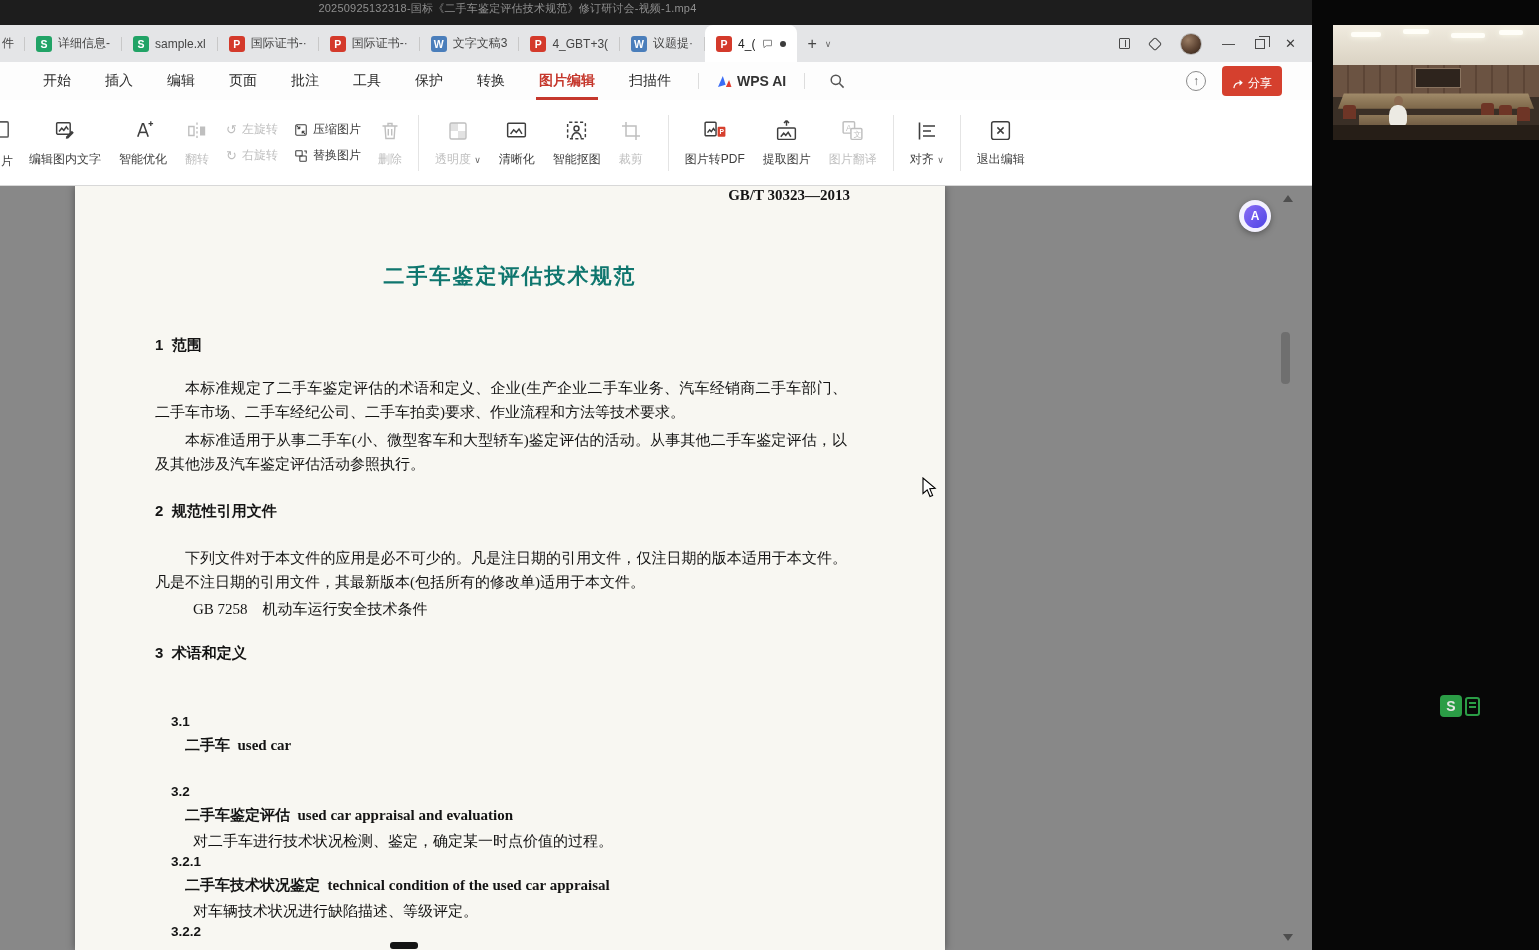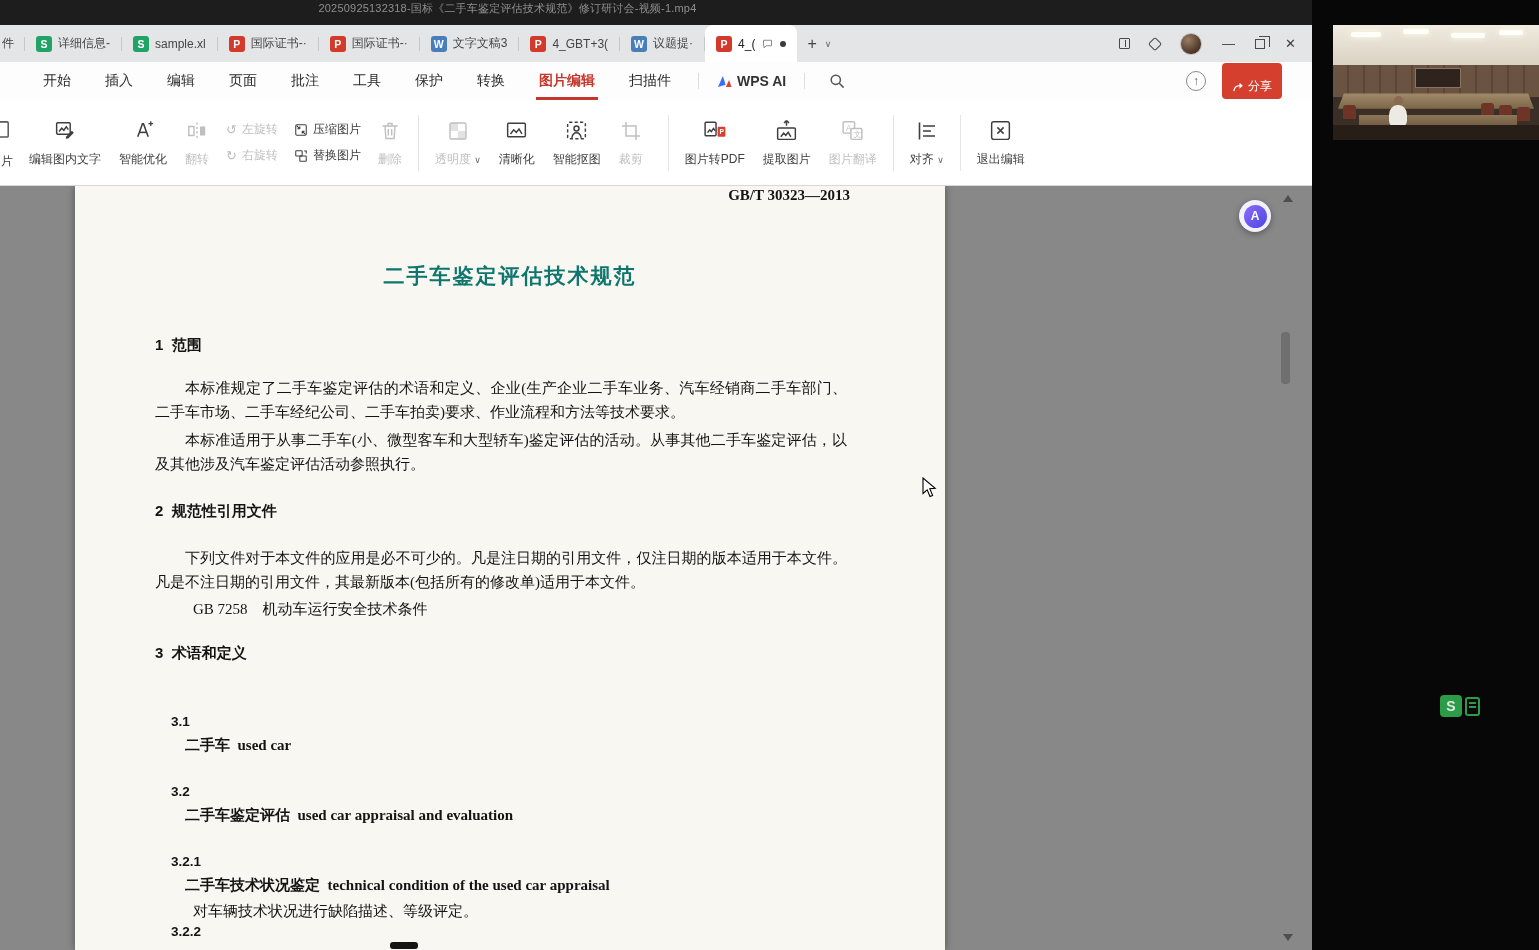--- a/index.html
+++ b/index.html
@@ -57,21 +57,21 @@
   
   .menubar { position:absolute; top:37px; left:0; width:1312px; height:38px; background:#fdfdfd; display:flex; align-items:center; padding-left:26px; }
   .menu-item { position:relative; font-size:14px; color:#2b2b2b; padding:10px 9px; margin:0 8px; cursor:default; }
   .menu-item.active { color:#c5372c; font-weight:bold; }
   .menu-item.active::after { content:''; position:absolute; left:6px; right:6px; bottom:0; height:3px; background:#c5372c; }
   .menu-sep { width:1px; height:16px; background:#ddd; margin:0 10px; }
   .menu-ai { display:flex; align-items:center; gap:5px; font-size:14px; font-weight:bold; color:#333; margin:0 8px; }
   .menu-search { margin:0 14px; display:flex; align-items:center; }
   .menu-right { margin-left:auto; display:flex; align-items:center; gap:16px; padding-right:30px; }
   .upload-circle { width:20px; height:20px; border-radius:50%; border:1.4px solid #8a8a8a; color:#666; font-size:12px; font-weight:bold; display:flex; align-items:center; justify-content:center; }
-  .share-btn { display:flex; align-items:center; gap:4px; background:#d5402e; color:#fff; font-size:12px; padding:15px 10px 4px; border-radius:4px; }
+  .share-btn { display:flex; align-items:center; gap:4px; background:#d5402e; color:#fff; font-size:12px; padding:9px 10px 4px; border-radius:4px; }
 
   
   .toolbar { position:absolute; top:75px; left:0; width:1312px; height:86px; background:#fff; border-bottom:1px solid #d8d8d8; display:flex; align-items:center; }
   .tb-btn { display:flex; flex-direction:column; align-items:center; justify-content:center; gap:7px; color:#3e3e3e; font-size:12px; padding:0 9px; }
   .tb-btn .ic { height:26px; display:flex; align-items:center; }
   .tb-btn.disabled, .tb-row.disabled { color:#bfbfbf; }
   .tb-col { display:flex; flex-direction:column; gap:9px; padding:0 8px; }
   .tb-row { display:flex; align-items:center; gap:5px; font-size:12px; color:#3e3e3e; }
   .tb-sep { width:1px; height:56px; background:#e4e4e4; margin:0 7px; }
   .tb-partial { width:20px; height:64px; overflow:hidden; position:relative; flex:0 0 auto; }
@@ -455,20 +455,21 @@
       <p class="body-p" style="top:360px">下列文件对于本文件的应用是必不可少的。凡是注日期的引用文件，仅注日期的版本适用于本文件。凡是不注日期的引用文件，其最新版本(包括所有的修改单)适用于本文件。</p>
       <p class="line-ind" style="top:412px">GB 7258　机动车运行安全技术条件</p>
 
       <div class="sec-head" style="top:458px">3  术语和定义</div>
 
       <div class="term-num" style="top:528px">3.1</div>
       <div class="term-title" style="top:550px">二手车  used car</div>
 
       <div class="term-num" style="top:598px">3.2</div>
       <div class="term-title" style="top:620px">二手车鉴定评估  used car appraisal and evaluation</div>
+      <p class="line-ind" style="top:644px">对二手车进行技术状况检测、鉴定，确定某一时点价值的过程。</p>
 
       <div class="term-num" style="top:668px">3.2.1</div>
       <div class="term-title" style="top:690px">二手车技术状况鉴定  technical condition of the used car appraisal</div>
       <p class="line-ind" style="top:714px">对车辆技术状况进行缺陷描述、等级评定。</p>
 
       <div class="term-num" style="top:738px">3.2.2</div>
     </div>
 
     <div class="scroll-up"></div>
     <div class="scroll-thumb"></div>

